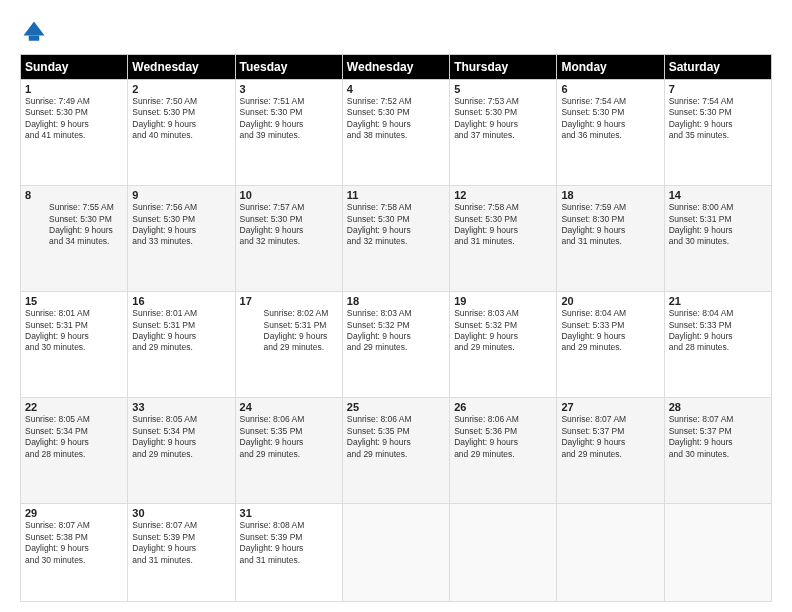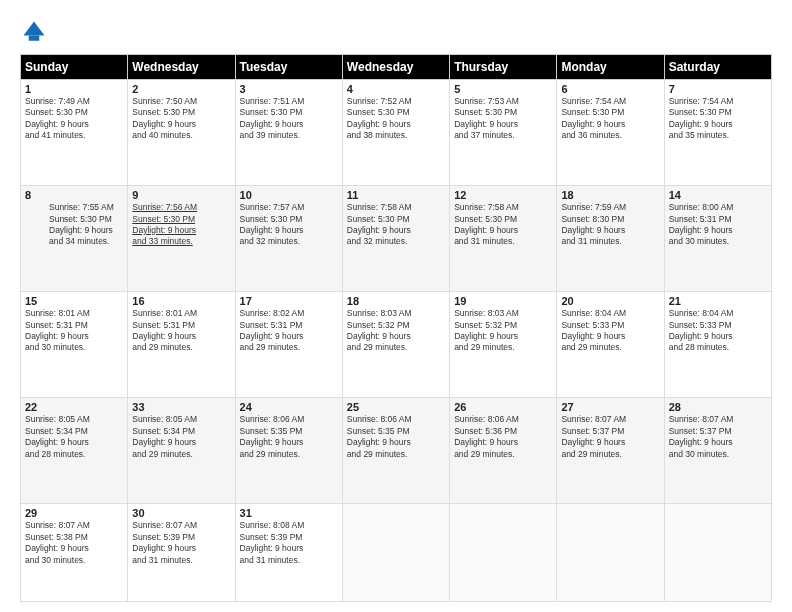--- a/index.html
+++ b/index.html
@@ -196,21 +196,21 @@
         <tr>
           <td>
             <span class="day-num">8</span>
             <div class="day-info" style="white-space: pre-line; margin-left: 24px;">Sunrise: 7:55 AM
 Sunset: 5:30 PM
 Daylight: 9 hours
 and 34 minutes.</div>
           </td>
           <td>
             <span class="day-num">9</span>
-            <div class="day-info" style="white-space: pre-line; text-decoration: underline;">Sunrise: 7:56 AM
+            <div class="day-info" style="white-space: pre-line;">Sunrise: 7:56 AM
 Sunset: 5:30 PM
 Daylight: 9 hours
 and 33 minutes.</div>
           </td>
           <td>
             <span class="day-num">10</span>
             <div class="day-info" style="white-space: pre-line;">Sunrise: 7:57 AM
 Sunset: 5:30 PM
 Daylight: 9 hours
 and 32 minutes.</div>
@@ -254,21 +254,21 @@
           </td>
           <td>
             <span class="day-num">16</span>
             <div class="day-info" style="white-space: pre-line;">Sunrise: 8:01 AM
 Sunset: 5:31 PM
 Daylight: 9 hours
 and 29 minutes.</div>
           </td>
           <td>
             <span class="day-num">17</span>
-            <div class="day-info" style="white-space: pre-line;">Sunrise: 8:02 AM
+            <div class="day-info" style="white-space: pre-line; margin-left: 24px;">Sunrise: 8:02 AM
 Sunset: 5:31 PM
 Daylight: 9 hours
 and 29 minutes.</div>
           </td>
           <td>
             <span class="day-num">18</span>
             <div class="day-info" style="white-space: pre-line;">Sunrise: 8:03 AM
 Sunset: 5:32 PM
 Daylight: 9 hours
 and 29 minutes.</div>

